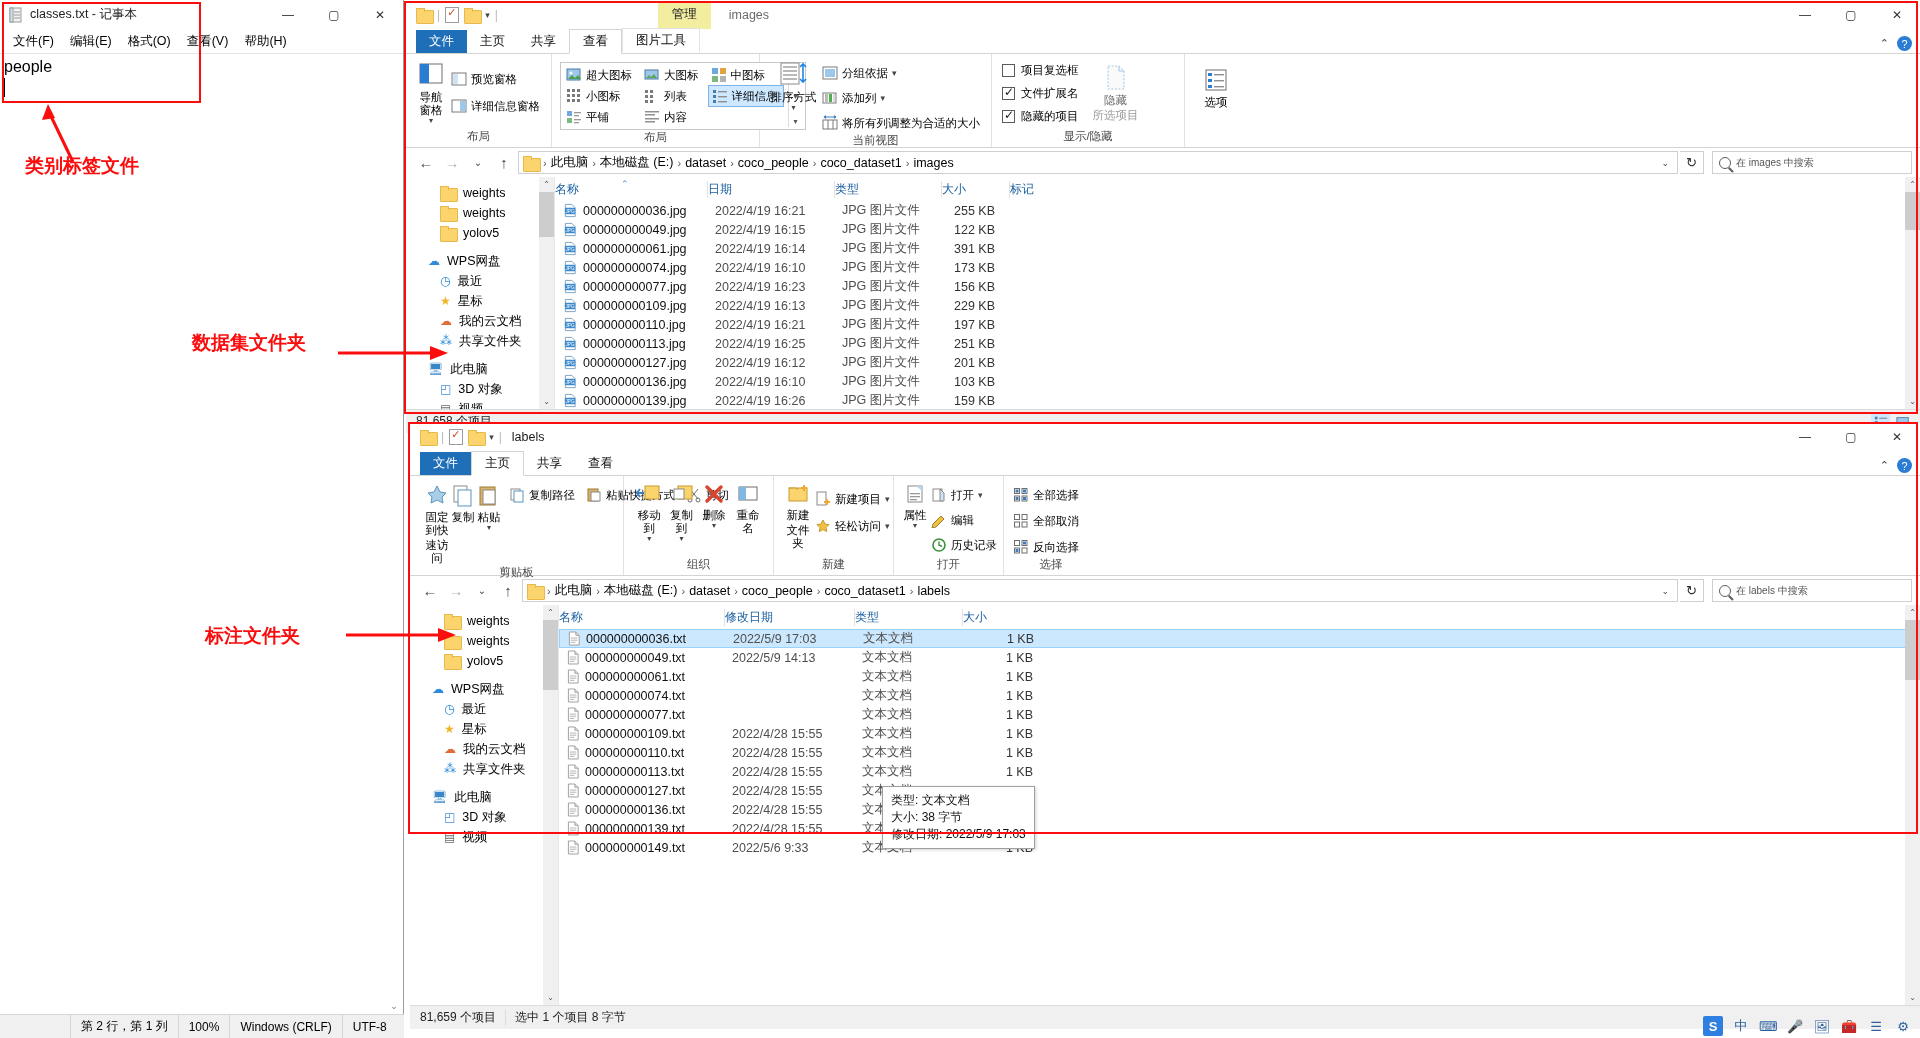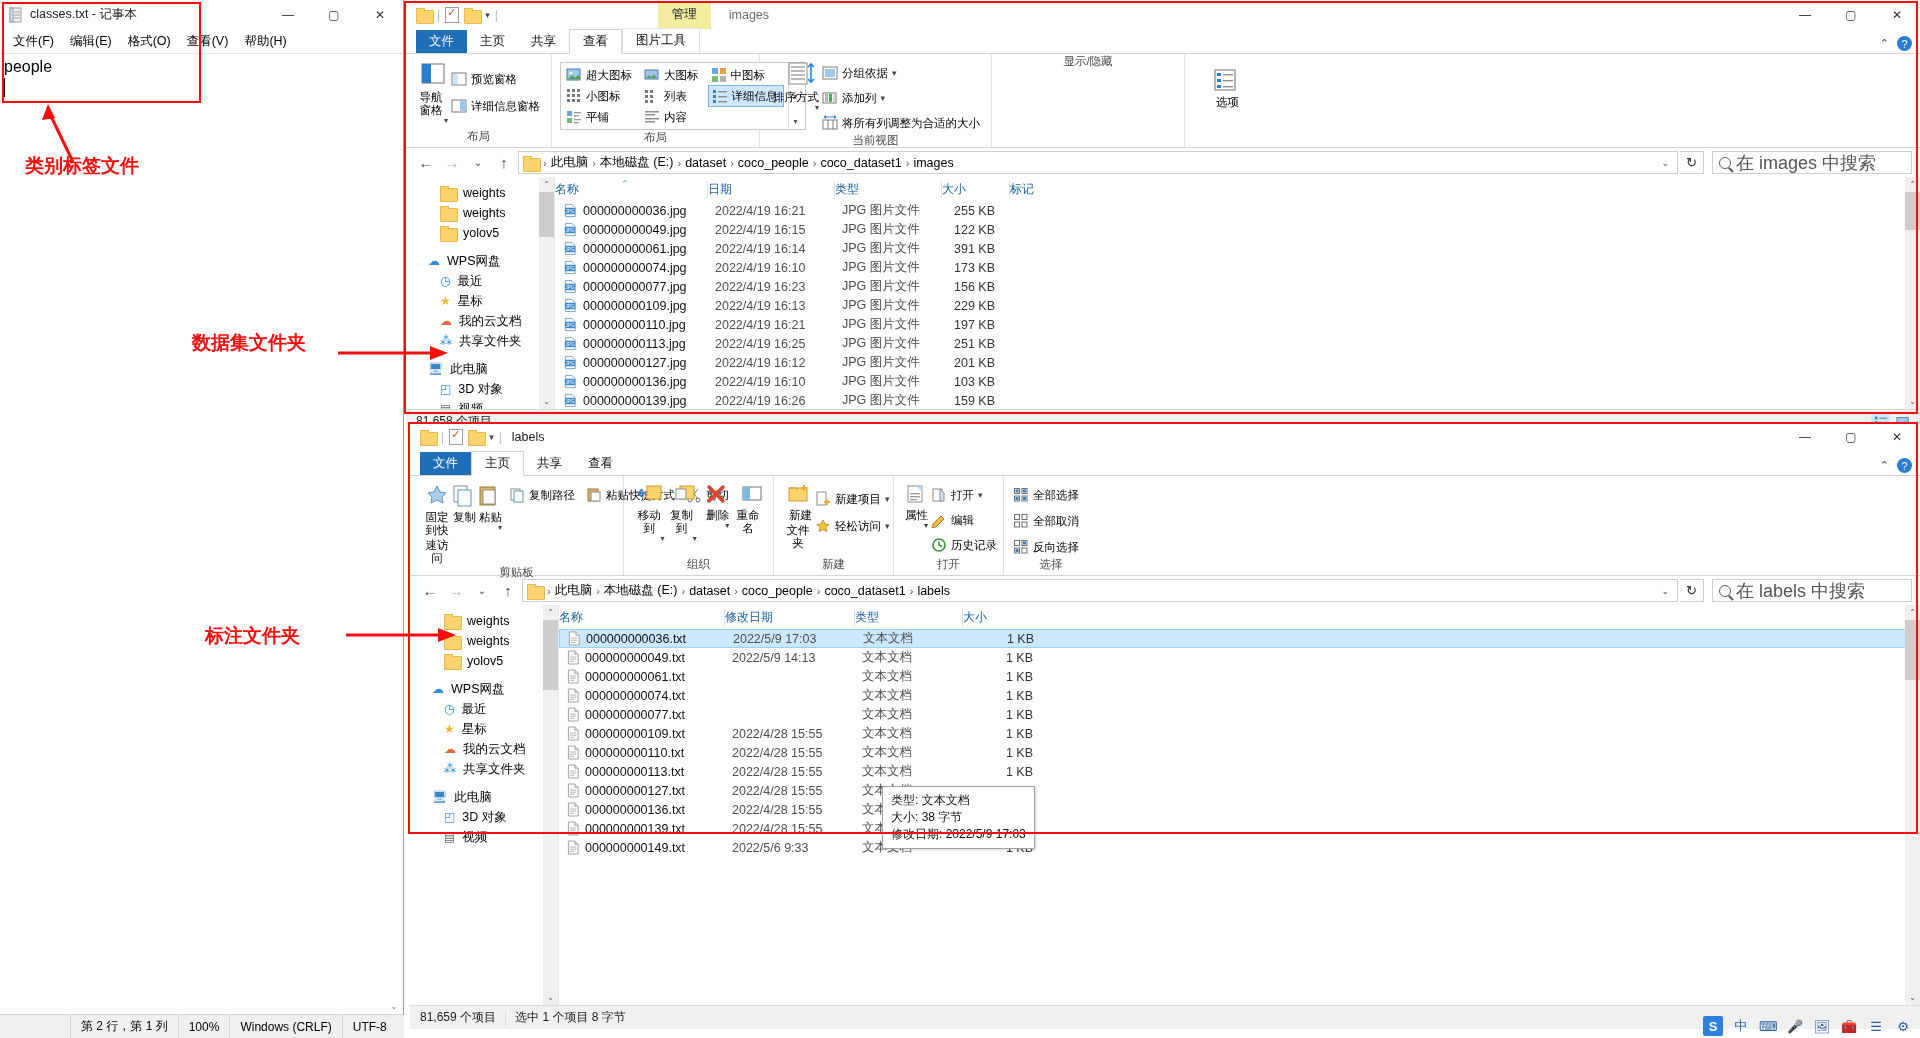--- a/index.html
+++ b/index.html
@@ -109,21 +109,21 @@
   }
 
   .ribbon {
     height: 94px; background: #fff; border-bottom: 1px solid #d4d4d4;
     display: flex; align-items: stretch; position: relative;
   }
   .rgroup { display: flex; flex-direction: column; border-right: 1px solid #e2e2e2; position: relative; }
   .rgroup .rbody { flex: 1; display: flex; align-items: flex-start; padding: 5px 8px 0 8px; }
   .rgroup .rtitle { text-align: center; font-size: 11.5px; color: #4a4a4a; padding-bottom: 3px; }
 
-  .bigbtn { display: flex; flex-direction: column; align-items: flex-end; width: 64px; padding-top: 2px; }
+  .bigbtn { display: flex; flex-direction: column; align-items: center; width: 64px; padding-top: 2px; }
   .bigbtn .lbl { font-size: 11.5px; text-align: center; margin-top: 2px; line-height: 13px; }
   .bigbtn .caret { font-size: 8px; color: #444; line-height: 8px; }
 
   .smallbtn { display: flex; align-items: center; gap: 4px; font-size: 11.5px; padding: 2px 3px; white-space: nowrap; }
   .ico16 { width: 16px; height: 16px; flex: none; }
 
   .layout-gallery {
     border: 1px solid #c8c8c8; display: grid; grid-template-columns: auto auto auto;
     column-gap: 4px; row-gap: 0px; padding: 2px 2px; background: #fff;
   }
@@ -142,21 +142,21 @@
   .nav-ico.dim { color: #b4b4b4; }
   .crumbs {
     flex: 1; height: 23px; border: 1px solid #cfcfcf; display: flex; align-items: center;
     padding: 0 4px; gap: 1px; font-size: 12.5px; background: #fff; min-width: 0;
   }
   .crumbs .sep { color: #555; font-size: 11px; padding: 0 3px; }
   .crumbs .dd { margin-left: auto; color: #444; font-size: 9px; padding-right: 4px; }
   .refresh { width: 24px; height: 23px; border: 1px solid #cfcfcf; border-left: none; display: flex; align-items: center; justify-content: center; font-size: 13px; color: #333; }
   .searchbox {
     width: 200px; height: 23px; border: 1px solid #cfcfcf; display: flex; align-items: center;
-    gap: 5px; padding: 0 6px; font-size: 18px; color: #555; margin-left: 6px;
+    gap: 5px; padding: 0 6px; font-size: 10px; color: #555; margin-left: 6px;
   }
   .mag { width: 12px; height: 12px; border: 1.6px solid #5c5c5c; border-radius: 50%; position: relative; flex: none; }
   .mag:after { content: ""; position: absolute; right: -4px; bottom: -3px; width: 6px; height: 1.6px; background: #5c5c5c; transform: rotate(45deg); }
 
   
   .panes { display: flex; position: relative; background: #fff; }
   .navpane {
     width: 148px; flex: none; padding-top: 6px; font-size: 12.5px; position: relative; overflow: hidden;
   }
   .navitem { display: flex; align-items: center; gap: 7px; height: 20px; padding-left: 22px; white-space: nowrap; }
@@ -475,20 +475,44 @@
                   <path d="M2 2 h12 M2 2 l2 -1.4 M2 2 l2 1.4 M14 2 l-2 -1.4 M14 2 l-2 1.4" stroke="#3a7fc1" stroke-width="1.1" fill="none"></path>
                 </svg>
               <span>将所有列调整为合适的大小</span>
             </div>
           </div>
         </div>
         <div class="rtitle">当前视图</div>
       </div>
 
       <div class="rgroup" style="width:193px;">
+        <div class="rbody" style="padding-top:8px;">
+          <div style="display:flex;flex-direction:column;gap:6px;">
+            <div class="chk">
+              <span class="box"></span>
+              <span>项目复选框</span>
+            </div>
+            <div class="chk">
+              <span class="box on"></span>
+              <span>文件扩展名</span>
+            </div>
+            <div class="chk">
+              <span class="box on"></span>
+              <span>隐藏的项目</span>
+            </div>
+          </div>
+          <div class="bigbtn" style="width:70px;">
+            <svg width="26" height="28" viewBox="0 0 26 28">
+              <path d="M5 2 h11 l5 5 v18 H5 z" fill="#fafafa" stroke="#9fc6e6" stroke-dasharray="2,1.6"></path>
+              <path d="M16 2 v5 h5" fill="none" stroke="#9fc6e6"></path>
+            </svg>
+            <span class="lbl" style="color:#6b6b6b">隐藏</span>
+            <span class="lbl" style="color:#9b9b9b">所选项目</span>
+          </div>
+        </div>
         <div class="rtitle">显示/隐藏</div>
       </div>
 
       <div class="rgroup" style="width:62px;border-right:none;">
         <div class="rbody" style="justify-content:center;padding-top:12px;">
           <div class="bigbtn">
             <svg width="28" height="26" viewBox="0 0 28 26">
               <rect x="4" y="2" width="20" height="20" fill="#fff" stroke="#6e6e6e"></rect>
               <g fill="#2b7cd3">
                   <rect x="6" y="5" width="4" height="3"></rect>

